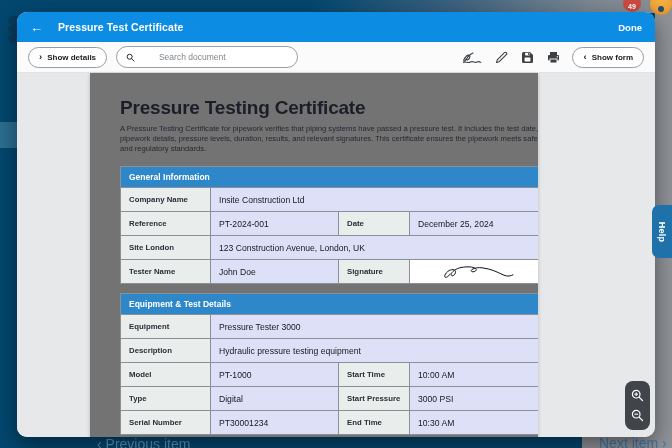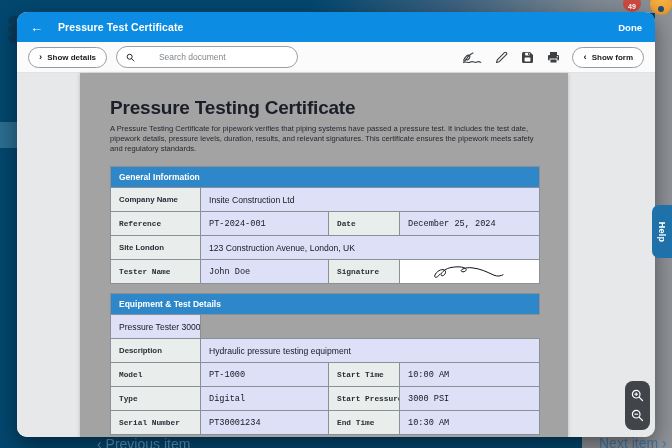--- a/index.html
+++ b/index.html
@@ -47,32 +47,32 @@
   .search-box { display:flex; align-items:center; gap:6px; width:182px; height:22px;
     border:1px solid #9AA0A6; border-radius:11px; background:#fff; padding:0 9px; margin-left:9px; }
   .search-box input { border:none; outline:none; width:100%; font-size:8.5px;
     font-family:"Liberation Sans",sans-serif; color:#202124; background:transparent;margin-left:16px; }
   .search-box input::placeholder { color:#80868B; }
   .tool-icons { margin-left:auto; display:flex; align-items:center; gap:13px; margin-right:12px; }
   .tool-icons svg { display:block; cursor:pointer; }
 
   
   .doc-area { position:absolute; left:0; top:61px; right:0; bottom:0; background:#E7E8EA; }
-  .page { position:absolute; left:63px; top:0; width:488px; height:364px; background:#a3a3a3;
+  .page { position:absolute; left:73px; top:0; width:448px; height:364px; background:#737373;
     box-shadow:0 1px 4px rgba(0,0,0,.2); padding:24px 28px 0 30px; overflow:hidden; }
   .doc-title { font-size:19px; font-weight:800; color:#1B1E28; margin:0 0 5px 0; letter-spacing:-.2px; }
   .doc-desc { font-size:7.6px; line-height:10px; color:#26282E; width:431px; margin:0 0 12px 0; }
 
   .tbl { width:430px; margin-bottom:9px; border-bottom:1px solid #899097; }
   .tbl-header { height:21px; background:#2E87C9; color:#fff; font-weight:bold; font-size:8.5px;
     display:flex; align-items:center; padding-left:8px;
     border:1px solid #899097; border-bottom:none; }
   .tbl-row { display:grid; height:24px; border-left:1px solid #899097; border-top:1px solid #899097; }
   .row-wide  { grid-template-columns:90px 1fr; }
-  .row-split { grid-template-columns:90px 128px 71px 1fr;font-family:Liberation Mono, monospace; }
+  .row-split { grid-template-columns:90px 128px 71px 1fr; }
   .cell { display:flex; align-items:center; padding-left:8px; border-right:1px solid #899097;
     overflow:hidden; white-space:nowrap; }
   .cell-label { background:#E9EDEB; font-weight:bold; font-size:7.8px; color:#2A2E36; }
   .cell-value { background:#DEE0F8; font-size:8.6px; color:#16181D; }
   .cell-sig { background:#fff; padding:0; justify-content:center; }
 
   
   .help-tab { position:absolute; right:0; top:205px; width:20px; height:53px; background:#1F72A9;
     border-radius:7px 0 0 7px; display:flex; align-items:center; justify-content:center;
     z-index:3; cursor:pointer; }
@@ -176,20 +176,21 @@
               <svg width="76" height="20" viewBox="0 0 76 20">
                 <path d="M8 12 C5 17 1 16 3.5 12 C6 8 11 6.5 13 8.5 C15 10.5 11.5 15 9.5 13.5 C7.5 12 13 6.5 19 5.5 C26 4.3 31 4.8 33.5 6.5 C36 8.2 31.5 11 29.5 9.3 C27.8 7.8 33 5 40 5.8 C49 6.8 55 10 62 13.2 C65.5 14.7 69 14 71 12.8" fill="none" stroke="#111" stroke-width="1" stroke-linecap="round"></path>
               </svg>
             </div>
           </div>
         </div>
 
         <div class="tbl">
           <div class="tbl-header">Equipment &amp; Test Details</div>
           <div class="tbl-row row-wide">
+            <div class="cell cell-label">Equipment</div>
             <div class="cell cell-value">Pressure Tester 3000</div>
           </div>
           <div class="tbl-row row-wide">
             <div class="cell cell-label">Description</div>
             <div class="cell cell-value">Hydraulic pressure testing equipment</div>
           </div>
           <div class="tbl-row row-split">
             <div class="cell cell-label">Model</div>
             <div class="cell cell-value">PT-1000</div>
             <div class="cell cell-label">Start Time</div>

